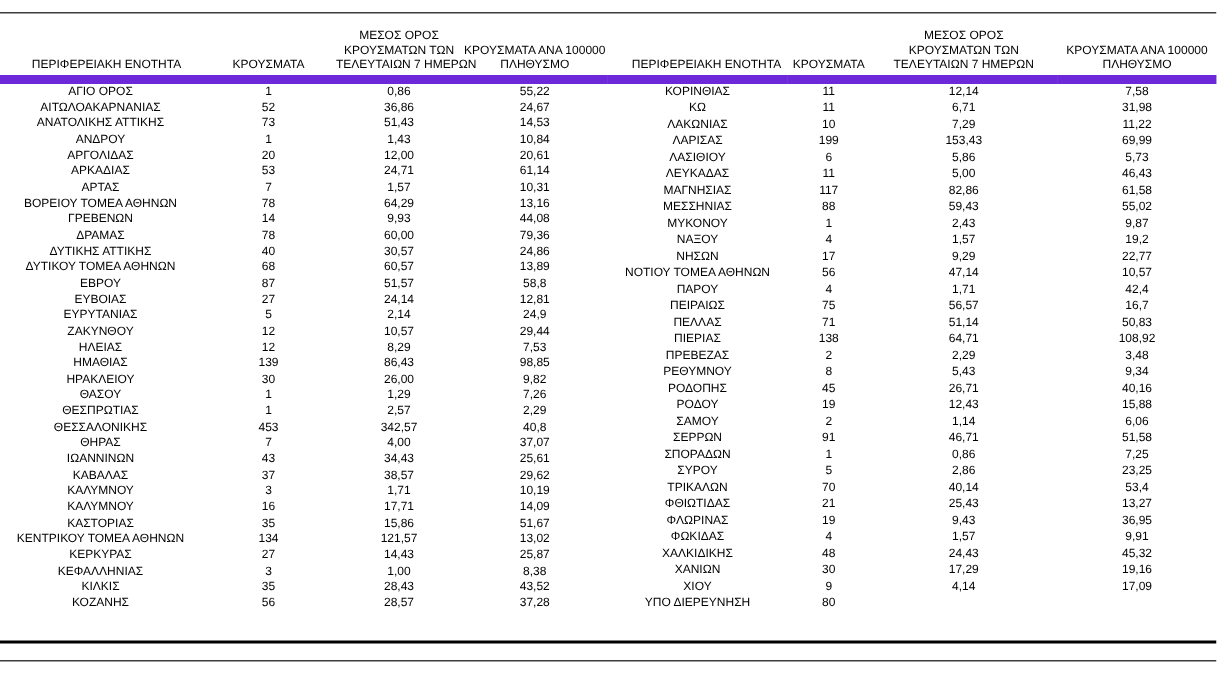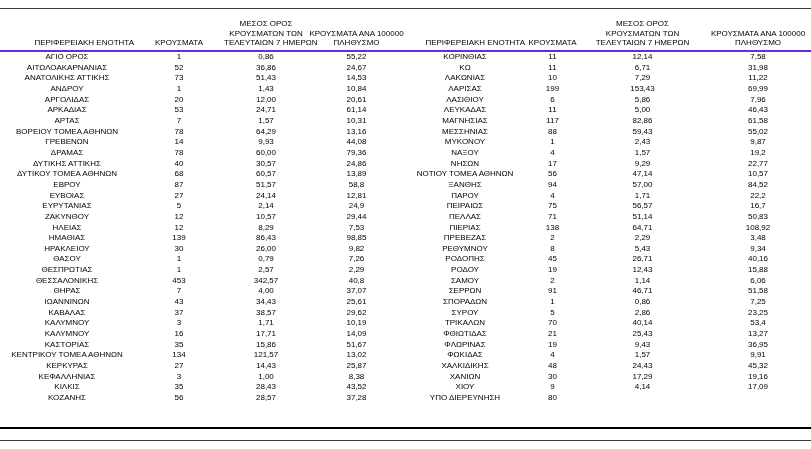--- a/index.html
+++ b/index.html
@@ -10,25 +10,25 @@
   .rule{position:absolute;left:0;width:811px;}
   #rule-top{top:8px;height:1px;background:#3c3c3c;}
   #rule-bottom{top:427px;height:2px;background:#000;}
   #rule-footer{top:440px;height:1px;background:#3c3c3c;}
   .tables{position:absolute;top:9px;left:0;width:811px;display:flex;}
   table{border-collapse:collapse;table-layout:fixed;border-spacing:0;}
   .t-left{width:405px;}
   .t-right{width:406px;}
   th{
     font-weight:normal;vertical-align:bottom;text-align:center;
-    padding:0 0 2px 0;border-bottom:2px solid #6d28d9;
+    padding:0 0 2px 0;border-bottom:6px solid #6d28d9;
     font-size:8px;line-height:9.6px;height:39px;white-space:pre-line;
   }
   th .hline{display:block;white-space:nowrap;}
-  th.col-name{text-align:right;}
+  th.col-name{text-align:center;}
   .t-left th.col-name{padding-left:8px;}
   .t-right th.col-name{padding-left:12px;}
   td{
     font-size:8px;line-height:10.65px;height:10px;max-height:10.65px;
     padding:0;text-align:center;white-space:nowrap;overflow:visible;
   }
 </style>
 </head>
 <body>
 
@@ -162,21 +162,21 @@
         </tr>
         <tr>
           <td>ΗΡΑΚΛΕΙΟΥ</td>
           <td>30</td>
           <td>26,00</td>
           <td>9,82</td>
         </tr>
         <tr>
           <td>ΘΑΣΟΥ</td>
           <td>1</td>
-          <td>0,79</td>
+          <td>1,29</td>
           <td>7,26</td>
         </tr>
         <tr>
           <td>ΘΕΣΠΡΩΤΙΑΣ</td>
           <td>1</td>
           <td>2,57</td>
           <td>2,29</td>
         </tr>
         <tr>
           <td>ΘΕΣΣΑΛΟΝΙΚΗΣ</td>
@@ -290,21 +290,21 @@
         <tr>
           <td>ΛΑΡΙΣΑΣ</td>
           <td>199</td>
           <td>153,43</td>
           <td>69,99</td>
         </tr>
         <tr>
           <td>ΛΑΣΙΘΙΟΥ</td>
           <td>6</td>
           <td>5,86</td>
-          <td>7,96</td>
+          <td>5,73</td>
         </tr>
         <tr>
           <td>ΛΕΥΚΑΔΑΣ</td>
           <td>11</td>
           <td>5,00</td>
           <td>46,43</td>
         </tr>
         <tr>
           <td>ΜΑΓΝΗΣΙΑΣ</td>
           <td>117</td>
@@ -335,30 +335,24 @@
           <td>9,29</td>
           <td>22,77</td>
         </tr>
         <tr>
           <td>ΝΟΤΙΟΥ ΤΟΜΕΑ ΑΘΗΝΩΝ</td>
           <td>56</td>
           <td>47,14</td>
           <td>10,57</td>
         </tr>
         <tr>
-          <td>ΞΑΝΘΗΣ</td>
-          <td>94</td>
-          <td>57,00</td>
-          <td>84,52</td>
-        </tr>
-        <tr>
           <td>ΠΑΡΟΥ</td>
           <td>4</td>
           <td>1,71</td>
-          <td>22,2</td>
+          <td>42,4</td>
         </tr>
         <tr>
           <td>ΠΕΙΡΑΙΩΣ</td>
           <td>75</td>
           <td>56,57</td>
           <td>16,7</td>
         </tr>
         <tr>
           <td>ΠΕΛΛΑΣ</td>
           <td>71</td>

